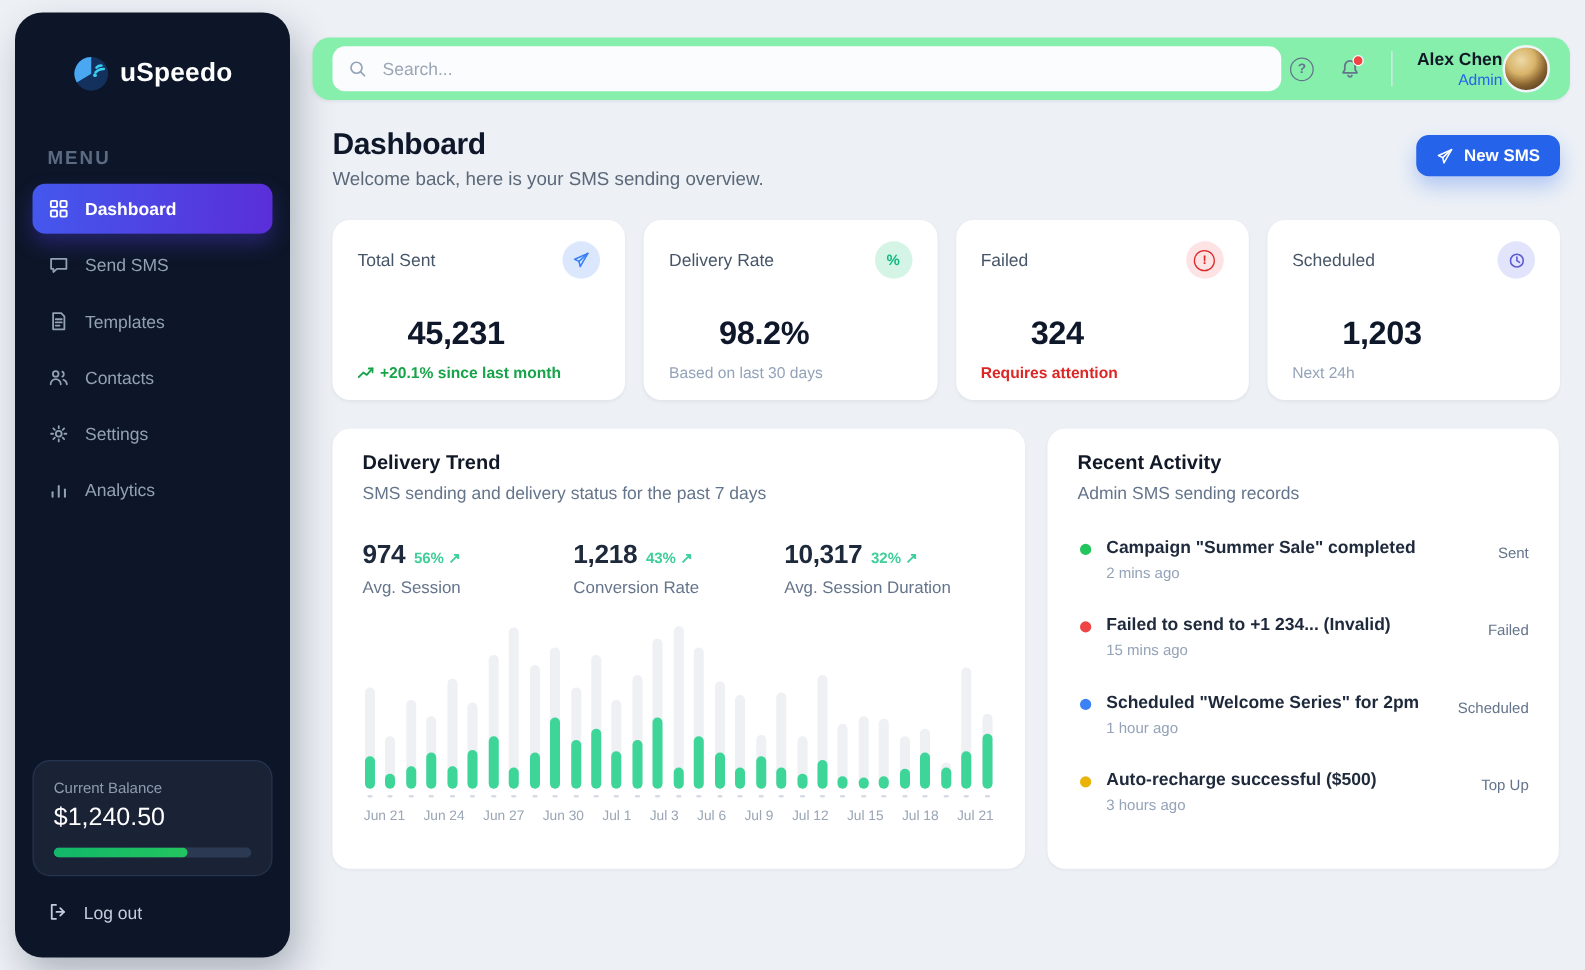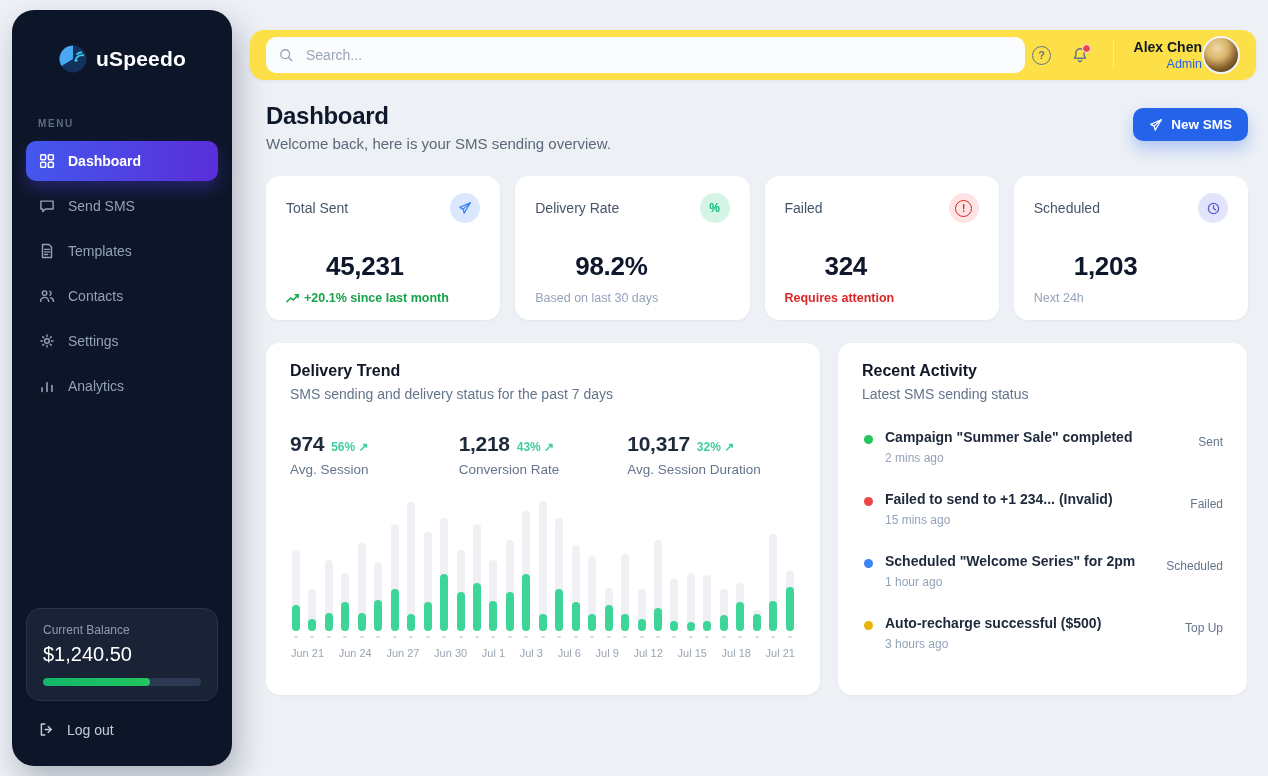--- a/index.html
+++ b/index.html
@@ -12,21 +12,21 @@
   
   .sidebar{
     position:absolute;left:12px;top:10px;width:220px;height:756px;
     background:#0d1628;border-radius:22px;
     box-shadow:6px 14px 30px rgba(15,23,42,.28);
     display:flex;flex-direction:column;box-sizing:border-box;
     padding:0 14px;color:#93a1b5;
   }
   .logo-row{display:flex;align-items:center;justify-content:center;gap:8px;margin-top:34px;}
   .logo-text{color:#fff;font-size:21px;font-weight:bold;letter-spacing:.2px;}
-  .menu-label{margin:44px 0 12px 12px;font-size:10px;letter-spacing:1.6px;color:#5b6b82;font-weight:bold;}
+  .menu-label{margin:44px 0 12px 12px;font-size:15px;letter-spacing:1.6px;color:#5b6b82;font-weight:bold;}
   .menu{display:flex;flex-direction:column;gap:5px;}
   .menu-item{
     display:flex;align-items:center;gap:12px;height:40px;border-radius:10px;
     padding:0 12px;font-size:14px;color:#93a1b5;cursor:pointer;
   }
   .menu-item svg{flex:0 0 auto;}
   .menu-item.active{
     background:linear-gradient(95deg,#4458ee 0%,#5a2ed8 100%);
     color:#fff;box-shadow:0 8px 16px rgba(80,60,230,.35);
     font-weight:bold;
@@ -37,21 +37,21 @@
     padding:14px 16px;margin-bottom:20px;
   }
   .balance-label{font-size:12px;color:#8e9cb0;}
   .balance-value{font-size:20px;font-weight:normal;color:#fff;margin:6px 0 12px;}
   .balance-track{height:8px;border-radius:4px;background:#2c3952;overflow:hidden;}
   .balance-fill{height:100%;border-radius:4px;background:linear-gradient(90deg,#12b76a,#22c55e);}
   .logout-row{display:flex;align-items:center;gap:12px;margin:0 0 28px 12px;font-size:14px;color:#c4cddb;cursor:pointer;}
   
   .main{position:absolute;left:250px;top:0;width:1006px;height:776px;box-sizing:border-box;}
   .topbar{
-    margin-top:30px;height:50px;background:#fde047;border-radius:14px;
+    margin-top:30px;height:50px;background:#86efac;border-radius:14px;
     box-shadow:0 1px 3px rgba(15,23,42,.06);
     display:flex;align-items:center;padding:0 16px;box-sizing:border-box;
   }
   .search-box{display:flex;align-items:center;gap:10px;flex:1;height:36px;border-radius:10px;background:#fbfcfe;padding:0 12px;}
   .search-box input{
     border:none;outline:none;background:transparent;font-size:14px;color:#334155;width:400px;
     font-family:"Liberation Sans",sans-serif;
   }
   .search-box input::placeholder{color:#9aa5b5;}
   .topbar-right{display:flex;align-items:center;gap:4px;}
@@ -608,21 +608,21 @@
                 <span class="xlabel">Jul 18</span>
                 <span class="xlabel">Jul 21</span>
               </div>
           </div>
         </div>
       </div>
 
       <div class="panel">
         <div class="panel-inner">
           <div class="panel-title">Recent Activity</div>
-          <div class="panel-subtitle">Latest SMS sending status</div>
+          <div class="panel-subtitle">Admin SMS sending records</div>
 
           <div class="activity-list">
             <div class="activity-item">
               <span class="dot" style="background: rgb(34, 197, 94);"></span>
               <div>
                 <div class="activity-title">Campaign "Summer Sale" completed</div>
                 <div class="activity-time">2 mins ago</div>
               </div>
               <span class="activity-status">Sent</span>
             </div>

